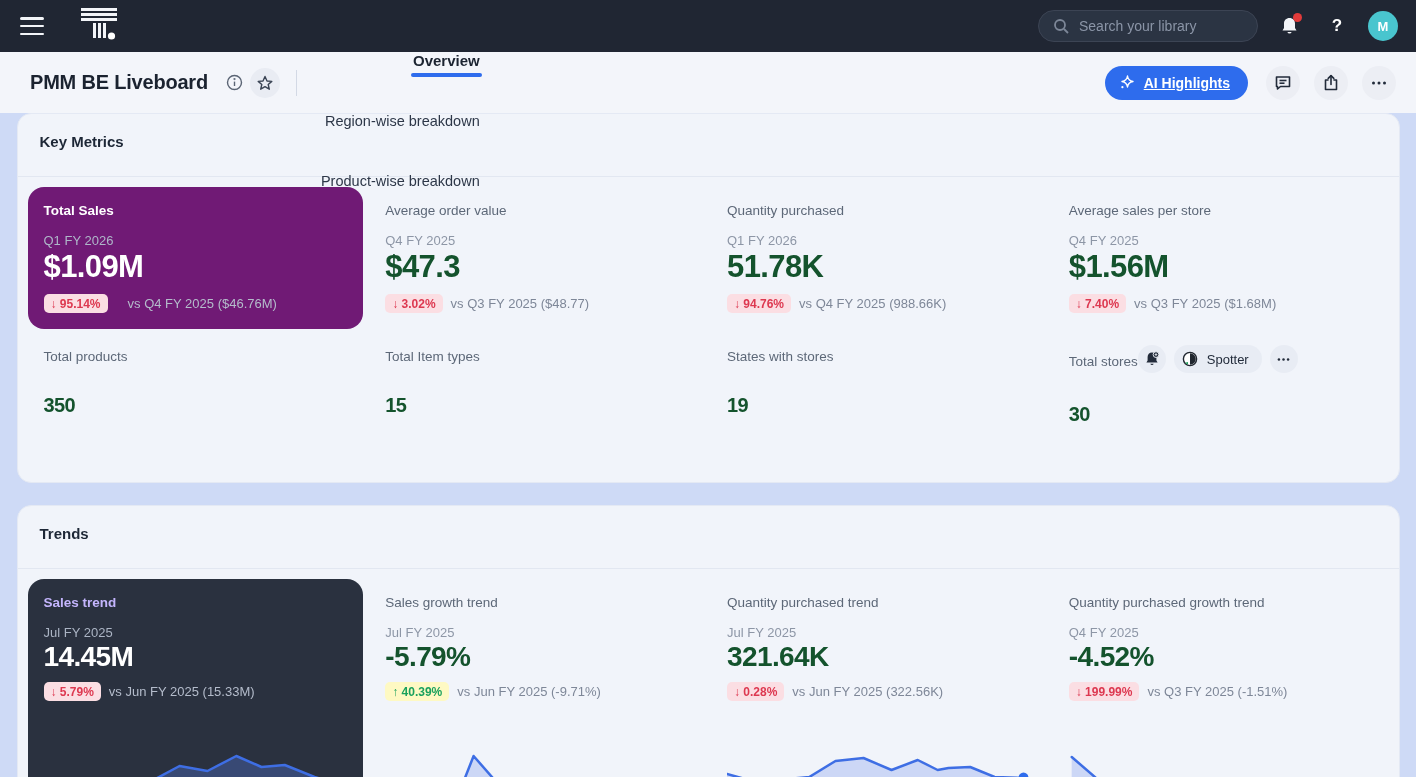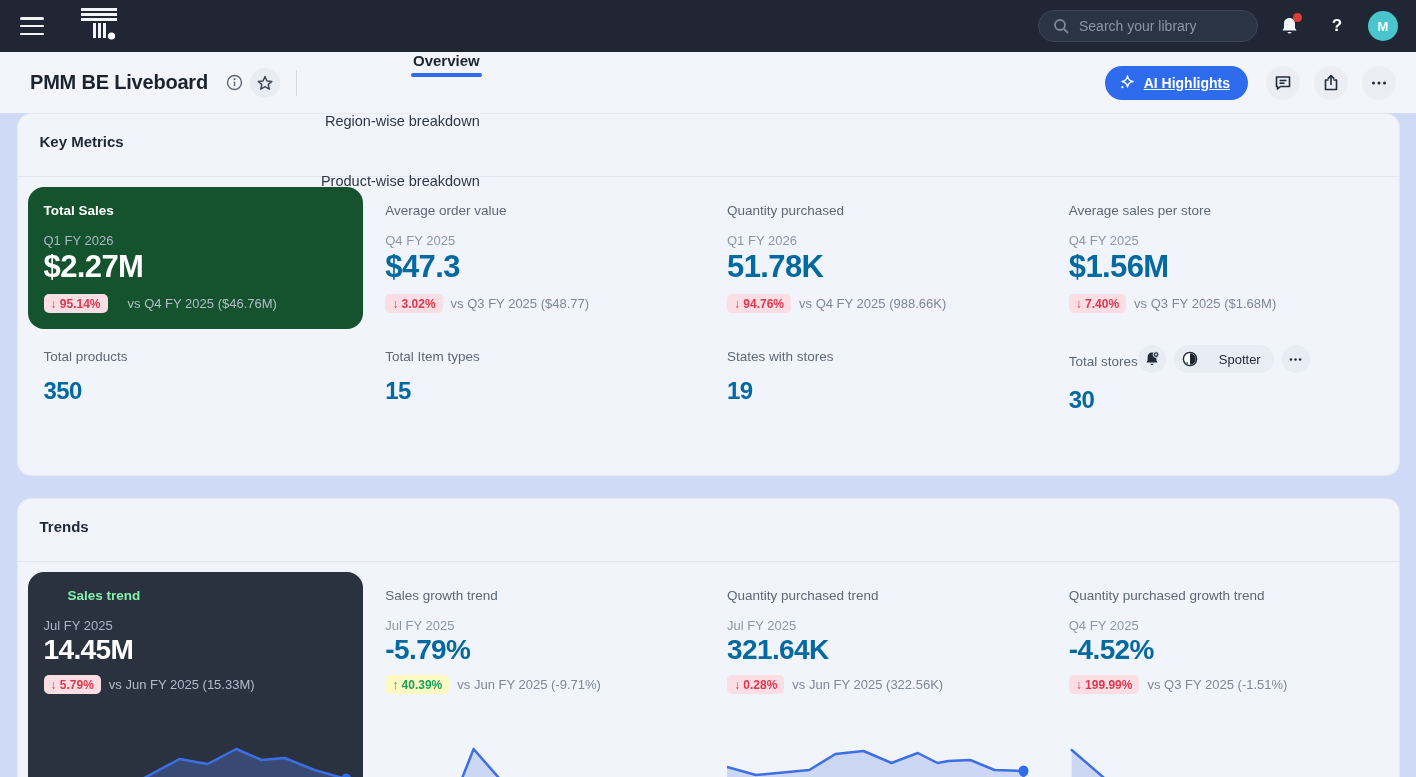--- a/index.html
+++ b/index.html
@@ -47,44 +47,44 @@
   .panel.key-metrics .panel-body { padding-bottom:40px; }
 
   .grid { display:grid; grid-template-columns:repeat(4,1fr); gap:6px; }
   .grid + .grid { margin-top:6px; }
 
   
   .kpi { border-radius:16px; padding:16px; min-height:142px; }
   .kpi.small { min-height:100px; padding-top:14px; }
   .kpi-title { font-size:13.5px; font-weight:500; color:#5d6878; }
   .kpi-period { margin-top:15px; font-size:13px; color:#8d96a6; }
-  .kpi-value { margin-top:1px; font-size:31px; font-weight:700; color:#0369a1; letter-spacing:-0.6px; }
-  .kpi.small .kpi-value { margin-top:13px; font-size:24px; }
+  .kpi-value { margin-top:1px; font-size:31px; font-weight:700; color:#14532d; letter-spacing:-0.6px; }
+  .kpi.small .kpi-value { margin-top:30px; font-size:20px; }
   .kpi-change { margin-top:9px; display:flex; align-items:center; gap:8px; font-size:13px; color:#7e8798; }
   .badge { font-size:12px; font-weight:700; padding:2.5px 7px; border-radius:5px; white-space:nowrap; }
   .badge.down { color:#dd3850; background:#fbdee3; }
   .badge.up { color:#19a15d; background:#fef9c3; }
 
-  .kpi.selected { background:#14532d; }
+  .kpi.selected { background:#701a75; }
   .kpi.selected .kpi-title { color:#ffffff; font-weight:700; }
   .kpi.selected .kpi-period { color:#aeb7c9; }
   .kpi.selected .kpi-value { color:#ffffff; }
   .kpi.selected .kpi-change { color:#b4bccb;gap:20px; }
 
   .kpi-head-row { display:flex; align-items:center; justify-content:flex-start; }
   .card-tools { display:flex; align-items:center; gap:8px; margin:-4px -6px 0 0; }
   .tool-circle { width:28px; height:28px; border-radius:50%; background:#e8ecf4; display:flex; align-items:center; justify-content:center; cursor:pointer; color:#222b3a; }
-  .spotter-pill { height:28px; border-radius:14px; background:#e8ecf4; display:flex; align-items:center; gap:21px; padding:0 13px 0 8px;
+  .spotter-pill { height:28px; border-radius:14px; background:#e8ecf4; display:flex; align-items:center; gap:9px; padding:0 13px 0 8px;
     font-size:13px; font-weight:500; color:#232c3b; cursor:pointer; }
 
   
   .trend { border-radius:16px; padding:16px 16px 0; height:266px; position:relative; overflow:hidden; }
   .trend .kpi-value { font-size:28px; }
   .trend.selected { background:#2a313f; }
-  .trend.selected .kpi-title { color:#86efac; font-weight:700;margin-left:24px; }
+  .trend.selected .kpi-title { color:#c4b5fd; font-weight:700; }
   .trend.selected .kpi-period { color:#abb4c4; }
   .trend.selected .kpi-value { color:#ffffff; }
   .trend.selected .kpi-change { color:#b4bccb; }
   .spark-wrap { position:absolute; left:16px; right:16px; bottom:0; height:96px; }
   .trend.selected .spark-wrap { left:11px; right:12px; }
   .spark { width:100%; height:100%; display:block; }
   .spark-fill { fill:rgba(72,115,230,0.22); stroke:none; }
   .trend.selected .spark-fill { fill:rgba(88,128,240,0.30); }
   .spark-line { fill:none; stroke:#3e6ee4; stroke-width:2.5; stroke-linejoin:round; stroke-linecap:round; }
   .spark-dot { fill:#2e6ced; stroke:none; }
@@ -190,21 +190,21 @@
 <div class="content">
 
   <div class="panel key-metrics">
     <div class="panel-header">Key Metrics</div>
     <div class="panel-body">
       <div class="grid">
 
         <div class="kpi selected">
           <div class="kpi-title">Total Sales</div>
           <div class="kpi-period">Q1 FY 2026</div>
-          <div class="kpi-value">$2.27M</div>
+          <div class="kpi-value">$1.09M</div>
           <div class="kpi-change">
             <span class="badge down">↓ 95.14%</span>
             <span>vs Q4 FY 2025 ($46.76M)</span>
           </div>
         </div>
 
         <div class="kpi">
           <div class="kpi-title">Average order value</div>
           <div class="kpi-period">Q4 FY 2025</div>
           <div class="kpi-value">$47.3</div>

